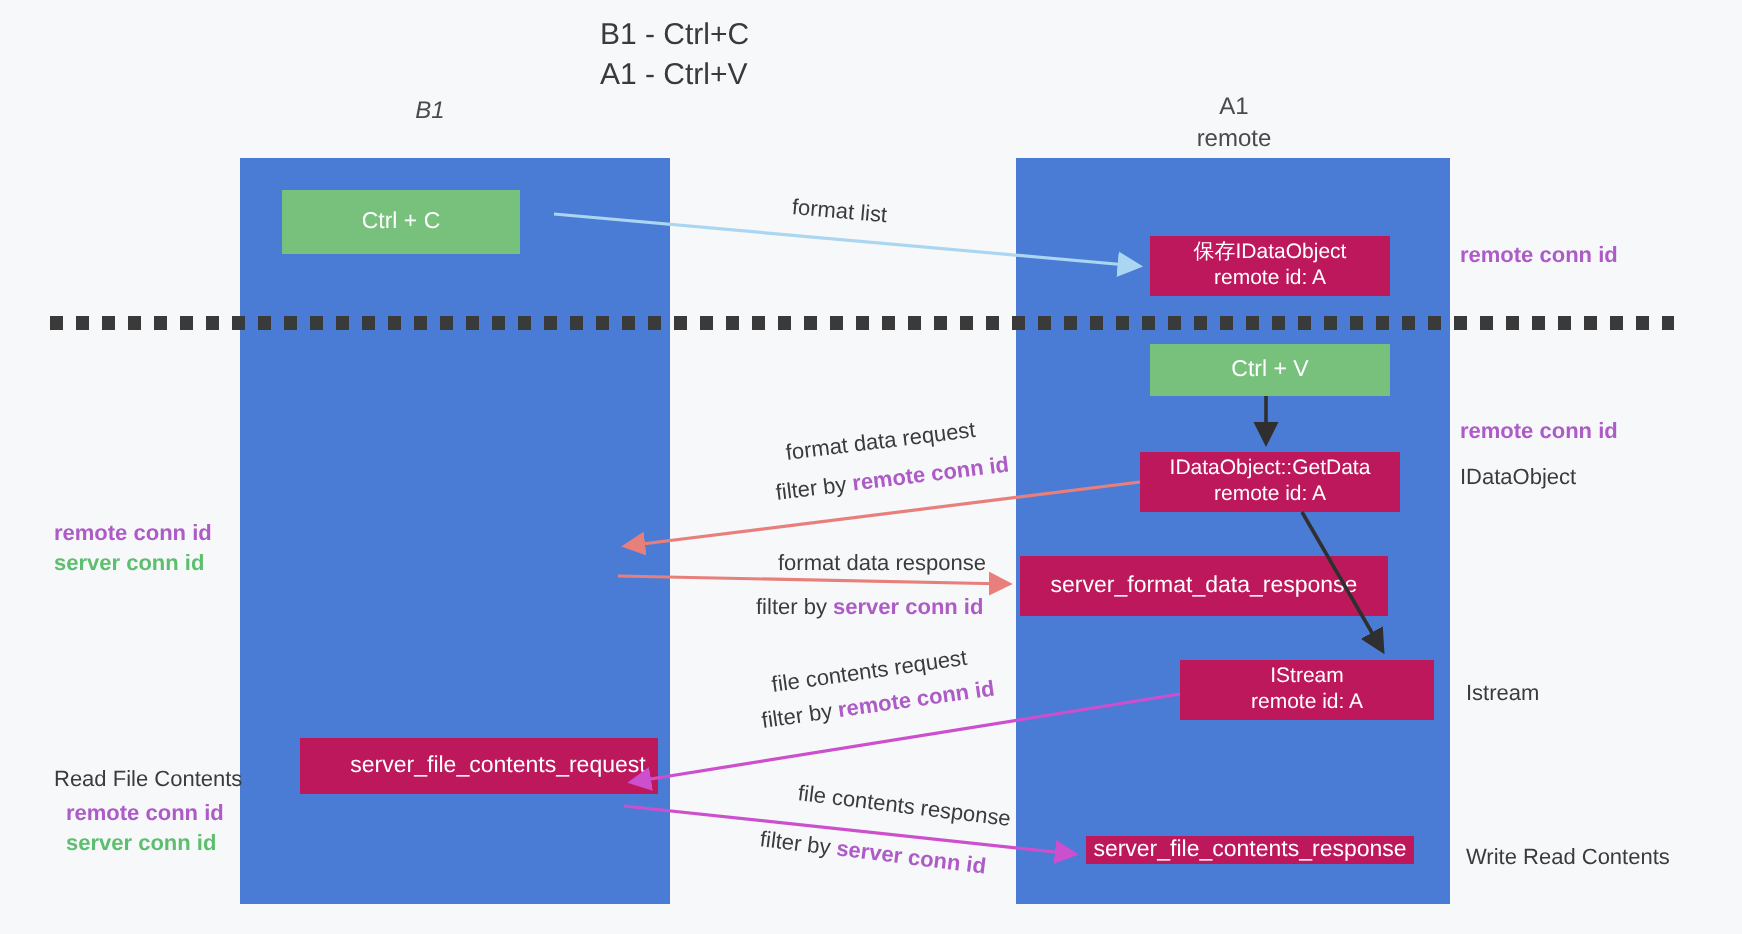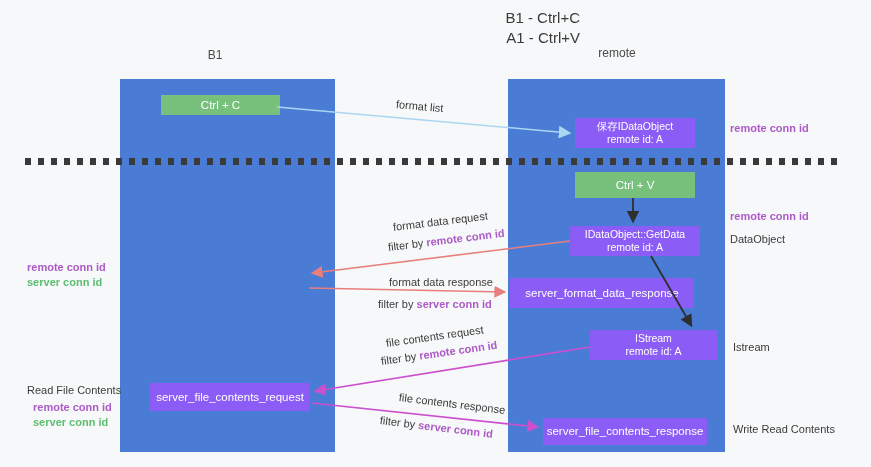--- a/index.html
+++ b/index.html
@@ -8,21 +8,21 @@
     background:#eceff1;
   }
   .canvas{
     position:relative;
     width:871px;height:467px;
     background:#f7f8f9;
     overflow:hidden;
   }
   .abs{position:absolute;}
   .title{
-    text-align:right;
+    text-align:left;
     font-size:15px;color:#3a3a3a;line-height:1.35;
     z-index:5;
   }
   .lane{
     background:#4a7cd6;
     z-index:1;
   }
   .lane-header{
     text-align:center;font-size:12px;color:#4a4a4a;line-height:1.3;z-index:5;
   }
@@ -30,21 +30,21 @@
     height:7px;
     background:repeating-linear-gradient(90deg,#3a3a3a 0 6.5px,transparent 6.5px 13px);
     z-index:4;
   }
   .node{
     display:flex;flex-direction:column;align-items:center;justify-content:center;
     color:#ffffff;text-align:center;z-index:2;
     line-height:1.25;
   }
   .node.green{background:#77c17c;font-size:11.5px;}
-  .node.orange{background:#8b5cf6;text-align:right;}
+  .node.orange{background:#be185d;text-align:right;}
   .node .one{font-size:11.5px;}
   .node .two{font-size:10.5px;}
   .side-label{font-size:11px;color:#3b3b3b;z-index:5;white-space:nowrap;}
   .purple{color:#ad5bc6;font-weight:bold;}
   .greentx{color:#5cbe6e;font-weight:bold;}
   .edge-label{
     font-size:11px;color:#3b3b3b;z-index:5;white-space:nowrap;
     transform-origin:left center;
   }
   svg.wires{position:absolute;left:0;top:0;z-index:3;pointer-events:none;}
@@ -52,33 +52,34 @@
 </head>
 <body>
 
 <div class="canvas">
 
   <div class="abs title" style="left:300px;top:8px;width:280px;">
     <div>B1 - Ctrl+C</div>
     <div>A1 - Ctrl+V</div>
   </div>
 
-  <div class="abs lane-header" style="left:155px;top:48px;width:120px;">
+  <div class="abs lane-header" style="left:155px;top:48px;width:120px;font-style:italic;">
     <div>B1</div>
   </div>
   <div class="abs lane-header" style="left:557px;top:46px;width:120px;">
+    <div>A1</div>
     <div>remote</div>
   </div>
 
   <div class="abs lane" style="left:120px;top:79px;width:215px;height:373px;"></div>
   <div class="abs lane" style="left:508px;top:79px;width:217px;height:373px;"></div>
 
   <div class="abs dashline" style="left:25px;top:158px;width:812px;"></div>
 
-  <div class="abs node green" style="left:161px;top:95px;width:119px;height:20px;">
+  <div class="abs node green" style="left:141px;top:95px;width:119px;height:32px;">
     <span class="one">Ctrl + C</span>
   </div>
 
   <div class="abs node orange" style="left:575px;top:118px;width:120px;height:30px;">
     <span class="two">保存IDataObject</span>
     <span class="two">remote id: A</span>
   </div>
 
   <div class="abs node green" style="left:575px;top:172px;width:120px;height:26px;">
     <span class="one">Ctrl + V</span>
@@ -92,25 +93,25 @@
 
   <div class="abs node orange" style="left:510px;top:278px;width:184px;height:30px;">
     <span class="one">server_format_data_response</span>
   </div>
 
   <div class="abs node orange" style="left:590px;top:330px;width:127px;height:30px;">
     <span class="two">IStream</span>
     <span class="two">remote id: A</span>
   </div>
 
-  <div class="abs node orange" style="left:150px;top:383px;width:160px;height:28px;">
+  <div class="abs node orange" style="left:150px;top:369px;width:160px;height:28px;padding-left:19px;">
     <span class="one">server_file_contents_request</span>
   </div>
 
-  <div class="abs node orange" style="left:543px;top:418px;width:164px;height:27px;">
+  <div class="abs node orange" style="left:543px;top:418px;width:164px;height:14px;">
     <span class="one">server_file_contents_response</span>
   </div>
 
   <svg class="wires" width="871" height="467" viewBox="0 0 871 467">
     <defs>
       <marker id="ah-blue" viewBox="0 0 10 10" refX="8" refY="5" markerWidth="8" markerHeight="8" orient="auto">
         <path d="M0,0 L10,5 L0,10 z" fill="#abd6f2"></path>
       </marker>
       <marker id="ah-black" viewBox="0 0 10 10" refX="8" refY="5" markerWidth="7" markerHeight="7" orient="auto">
         <path d="M0,0 L10,5 L0,10 z" fill="#2f2f2f"></path>
@@ -148,21 +149,21 @@
     <span>filter by </span><span class="purple">remote conn id</span>
   </div>
 
   <div class="abs edge-label" style="left:399px;top:391px;transform:rotate(7deg);">file contents response</div>
   <div class="abs edge-label" style="left:380px;top:414px;transform:rotate(7deg);">
     <span>filter by </span><span class="purple">server conn id</span>
   </div>
 
   <div class="abs side-label purple" style="left:730px;top:122px;">remote conn id</div>
   <div class="abs side-label purple" style="left:730px;top:210px;">remote conn id</div>
-  <div class="abs side-label" style="left:730px;top:233px;">DataObject</div>
+  <div class="abs side-label" style="left:730px;top:233px;">IDataObject</div>
   <div class="abs side-label" style="left:733px;top:341px;">Istream</div>
   <div class="abs side-label" style="left:733px;top:423px;">Write Read Contents</div>
 
   <div class="abs side-label purple" style="left:27px;top:261px;">remote conn id</div>
   <div class="abs side-label greentx" style="left:27px;top:276px;">server conn id</div>
   <div class="abs side-label" style="left:27px;top:384px;">Read File Contents</div>
   <div class="abs side-label purple" style="left:33px;top:401px;">remote conn id</div>
   <div class="abs side-label greentx" style="left:33px;top:416px;">server conn id</div>
 
 </div>

